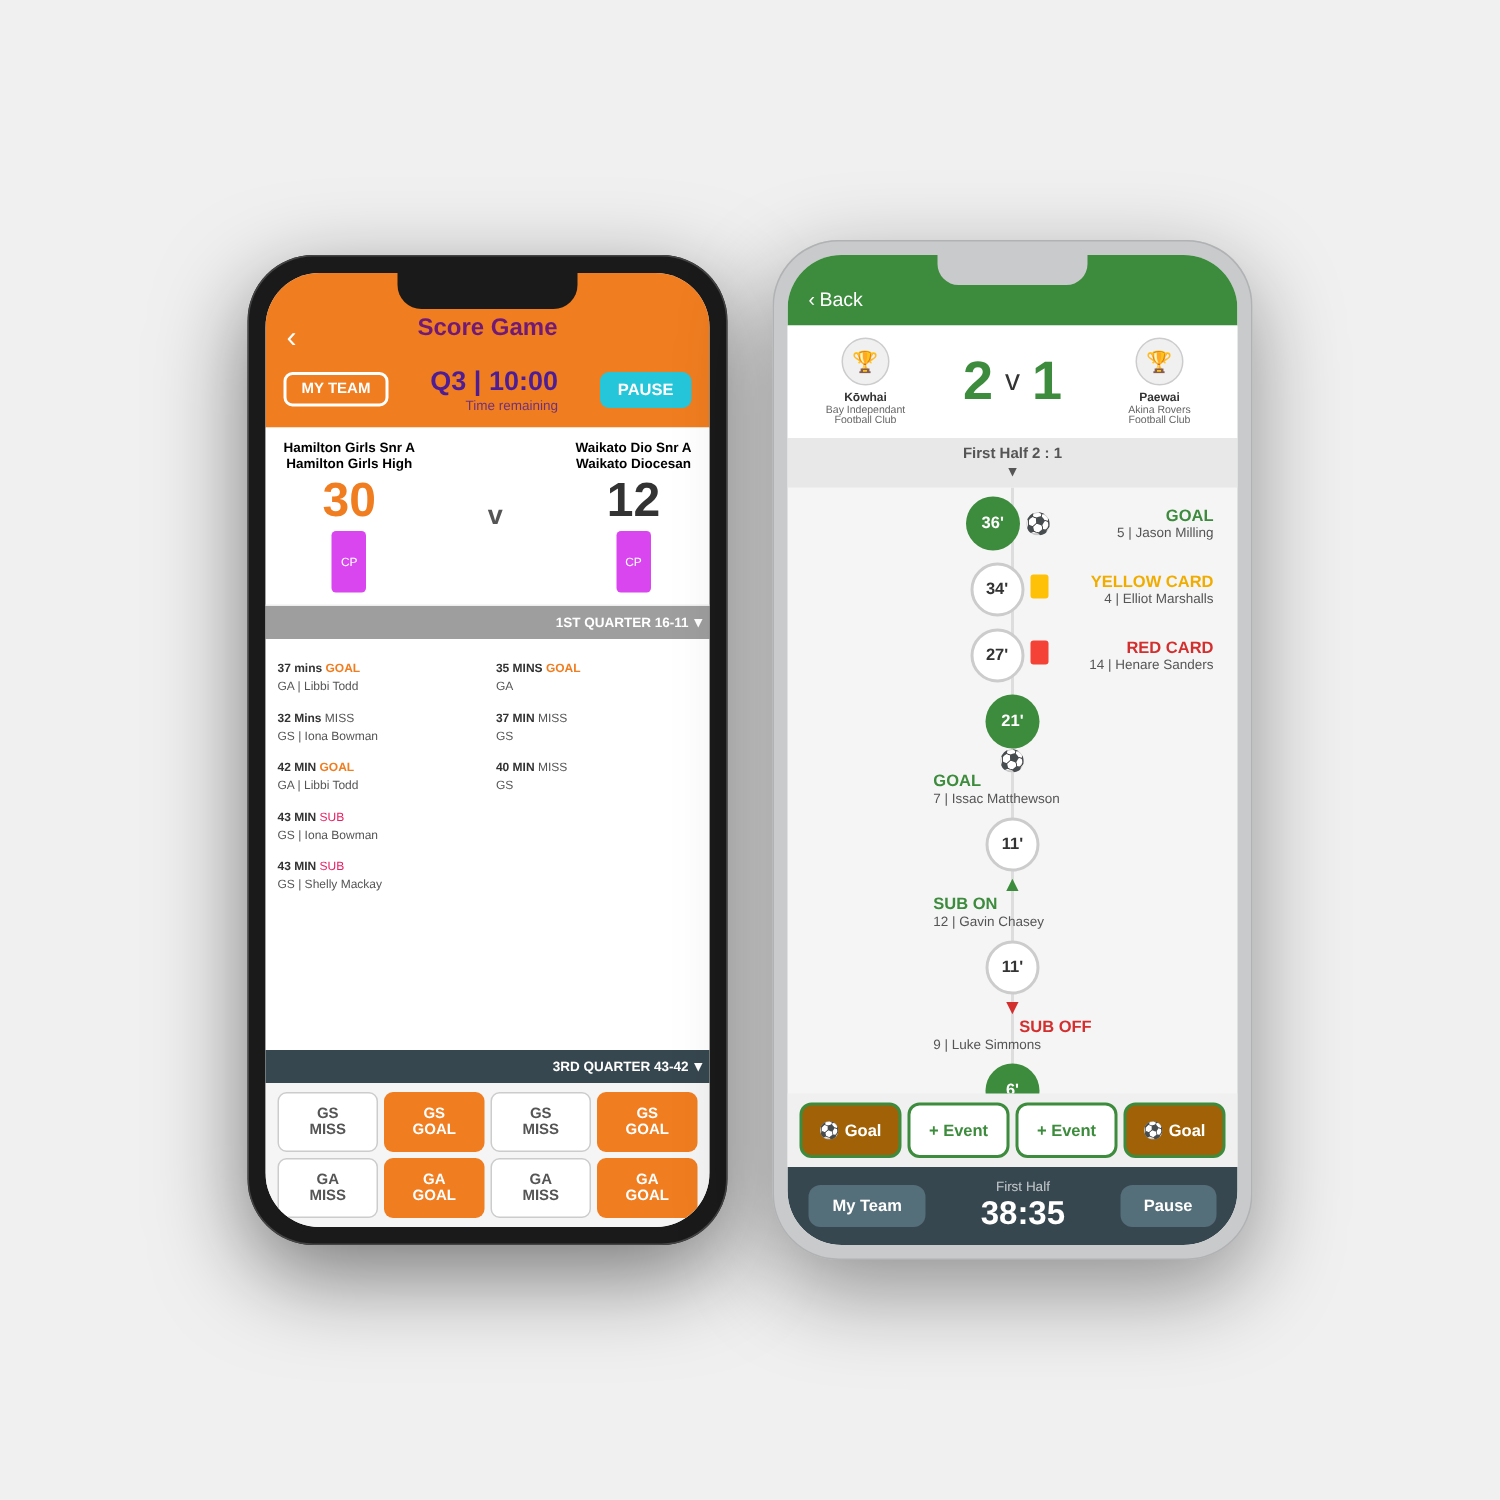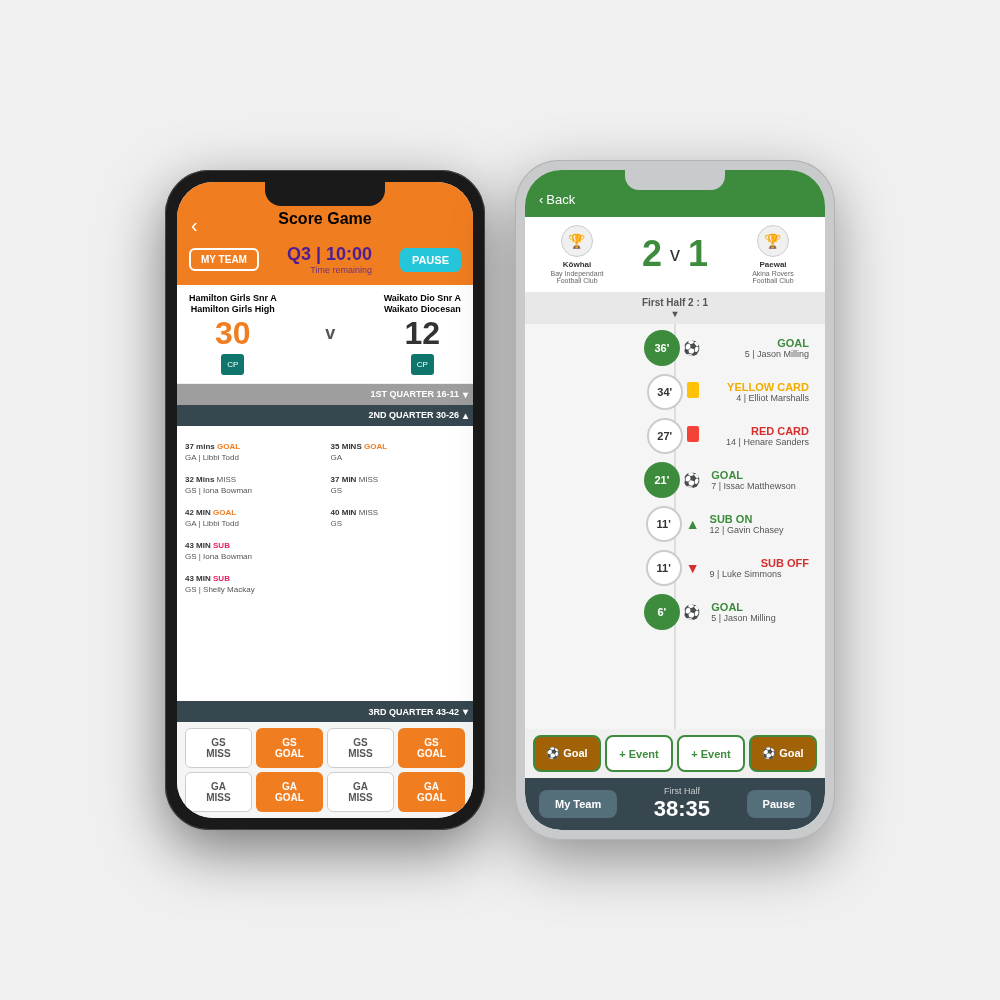--- a/index.html
+++ b/index.html
@@ -58,21 +58,21 @@
       position: relative;
     }
     .phone1-header-back {
       position: absolute;
       left: 14px;
       top: 32px;
       color: white;
       font-size: 20px;
     }
     .phone1-header-title {
-      color: #000000;
+      color: #701a75;
       font-size: 16px;
       font-weight: 700;
     }
     .phone1-score-bar {
       background: #f07d20;
       padding: 6px 12px 10px;
       display: flex;
       align-items: center;
       justify-content: space-between;
     }
@@ -125,24 +125,24 @@
       text-align: center;
       line-height: 1.2;
     }
     .score-number {
       font-size: 32px;
       font-weight: 700;
       color: #333;
     }
     .score-number.orange { color: #f07d20; }
     .cp-badge {
-      background: #0f766e;
+      background: #d946ef;
       color: white;
       font-size: 8px;
-      padding: 6px 6px;
+      padding: 16px 6px;
       border-radius: 3px;
       margin-top: 2px;
     }
     .vs-text {
       font-size: 18px;
       font-weight: 700;
       color: #555;
     }
     .quarter-bar {
       background: #9e9e9e;
@@ -178,21 +178,21 @@
     .event-col {
       width: 48%;
     }
     .event-time {
       font-size: 8px;
       font-weight: 700;
       color: #333;
     }
     .event-type-goal { color: #f07d20; font-size: 8px; font-weight: 700; }
     .event-type-miss { color: #555; font-size: 8px; }
-    .event-type-sub { color: #e91e63; font-size: 8px; font-weight: 700; }
+    .event-type-sub { color: #e91e63; font-size: 8px; font-weight: 400; }
     .event-player { font-size: 8px; color: #555; }
     .scoring-grid {
       display: grid;
       grid-template-columns: repeat(4, 1fr);
       gap: 4px;
       padding: 6px 8px;
       background: #f5f5f5;
     }
     .score-btn {
       padding: 8px 4px;
@@ -327,20 +327,21 @@
     .timeline-event {
       display: flex;
       align-items: center;
       margin-bottom: 8px;
       position: relative;
     }
     .timeline-event.left {
       flex-direction: row-reverse;
     }
     .timeline-event.right {
+      flex-direction: column;
     }
     .tl-content {
       width: 42%;
       padding: 0 6px;
     }
     .tl-content.left-content { text-align: right; }
     .tl-content.right-content { text-align: left; }
     .tl-minute {
       width: 36px;
       height: 36px;
@@ -488,24 +489,20 @@
           <div class="score-number">12</div>
           <div class="cp-badge">CP</div>
         </div>
       </div>
 
       <div class="quarter-bar">
         <span>1ST QUARTER 16-11</span>
         <span class="chevron">▾</span>
       </div>
 
-      <div class="quarter-bar active">
-        <span>2ND QUARTER 30-26</span>
-        <span class="chevron">▴</span>
-      </div>
 
       <div class="events-section">
         <div class="event-row">
           <div class="event-col">
             <span class="event-time">37 mins </span><span class="event-type-goal">GOAL</span>
             <div class="event-player">GA | Libbi Todd</div>
           </div>
           <div class="event-col">
             <span class="event-time">35 MINS </span><span class="event-type-goal">GOAL</span>
             <div class="event-player">GA</div>

